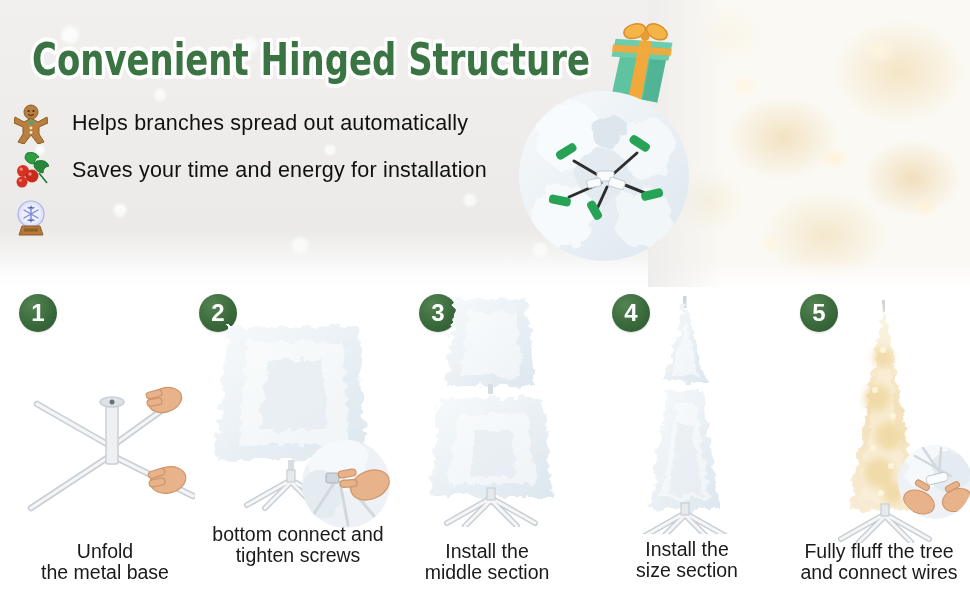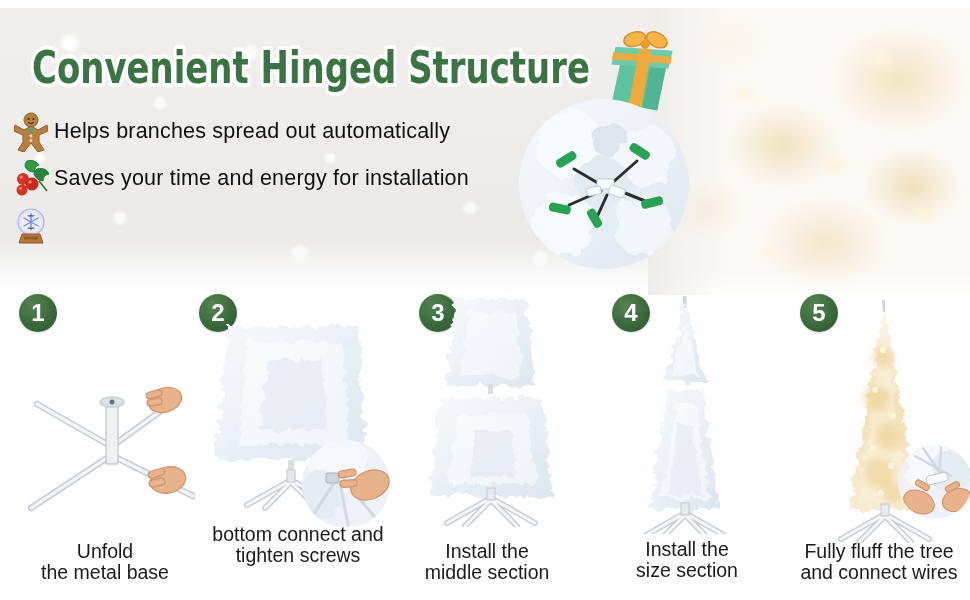--- a/index.html
+++ b/index.html
@@ -1,19 +1,19 @@
 <!DOCTYPE html>
 <html><head>
 <meta charset="utf-8">
 <style>
   html,body{margin:0;padding:0;}
   .stage{position:relative;width:970px;height:600px;background:#ffffff;overflow:hidden;
          font-family:"Liberation Sans",sans-serif;}
   
-  .hero{position:absolute;left:0;top:8px;width:970px;height:287px;
+  .hero{position:absolute;left:0;top:0;width:970px;height:287px;
         background:linear-gradient(180deg,#f1f0ef 0%,#ebeae8 80%,#fdfdfd 96%,#ffffff 100%);}
   .hero-bokeh{position:absolute;inset:0;pointer-events:none;background:
     radial-gradient(16px 16px at 70px 35px, rgba(255,255,255,.8) 35%, rgba(255,255,255,0) 70%),
     radial-gradient(11px 11px at 160px 95px, rgba(255,255,255,.7) 35%, rgba(255,255,255,0) 70%),
     radial-gradient(14px 14px at 250px 45px, rgba(255,255,255,.7) 35%, rgba(255,255,255,0) 70%),
     radial-gradient(10px 10px at 330px 150px, rgba(255,255,255,.75) 35%, rgba(255,255,255,0) 70%),
     radial-gradient(18px 18px at 420px 70px, rgba(255,255,255,.65) 35%, rgba(255,255,255,0) 70%),
     radial-gradient(12px 12px at 120px 210px, rgba(255,255,255,.8) 35%, rgba(255,255,255,0) 70%),
     radial-gradient(15px 15px at 300px 245px, rgba(255,255,255,.7) 35%, rgba(255,255,255,0) 70%),
     radial-gradient(12px 12px at 470px 200px, rgba(255,255,255,.7) 35%, rgba(255,255,255,0) 70%),
@@ -33,21 +33,21 @@
     radial-gradient(50px 40px at 25% 12%, #faf5e9 0%, rgba(250,245,233,0) 70%),
     #fbf9f3;}
   .tree-photo::after{content:"";position:absolute;inset:0;background:
     linear-gradient(90deg,#eeedec 0%, rgba(238,237,236,0) 24%),
     linear-gradient(0deg,#ffffff 0%, rgba(255,255,255,0) 9%);}
   .title-svg{position:absolute;left:26px;top:24px;}
   .title-svg text{font-family:"DejaVu Sans",sans-serif;font-weight:bold;font-size:45px;
     fill:#3a7442;stroke:#ffffff;stroke-width:8px;stroke-linejoin:round;paint-order:stroke fill;}
   .gift{position:absolute;left:596px;top:16px;}
   .bullets{position:absolute;left:12px;top:100px;width:560px;margin:0;padding:0;list-style:none;}
-  .bullets li{display:flex;align-items:center;gap:4px;height:47px;}
+  .bullets li{display:flex;align-items:center;gap:22px;height:47px;}
   .b-icon{width:38px;display:flex;justify-content:center;flex:0 0 38px;}
   .b-text{font-size:21.5px;color:#101010;letter-spacing:.2px;}
   .hinge-inset{position:absolute;left:519px;top:91px;}
   
   .badge{position:absolute;top:294px;width:38px;height:38px;border-radius:50%;
     background:radial-gradient(circle at 35% 28%, #548351 0%, #3a6a3c 55%, #2d5630 100%);
     color:#fff;font-weight:bold;font-size:24px;display:flex;align-items:center;justify-content:center;
     box-shadow:0 1px 2px rgba(0,0,0,.15);}
   .b1{left:19px}.b2{left:199px}.b3{left:419px}.b4{left:612px}.b5{left:800px}
   .art{position:absolute;}

